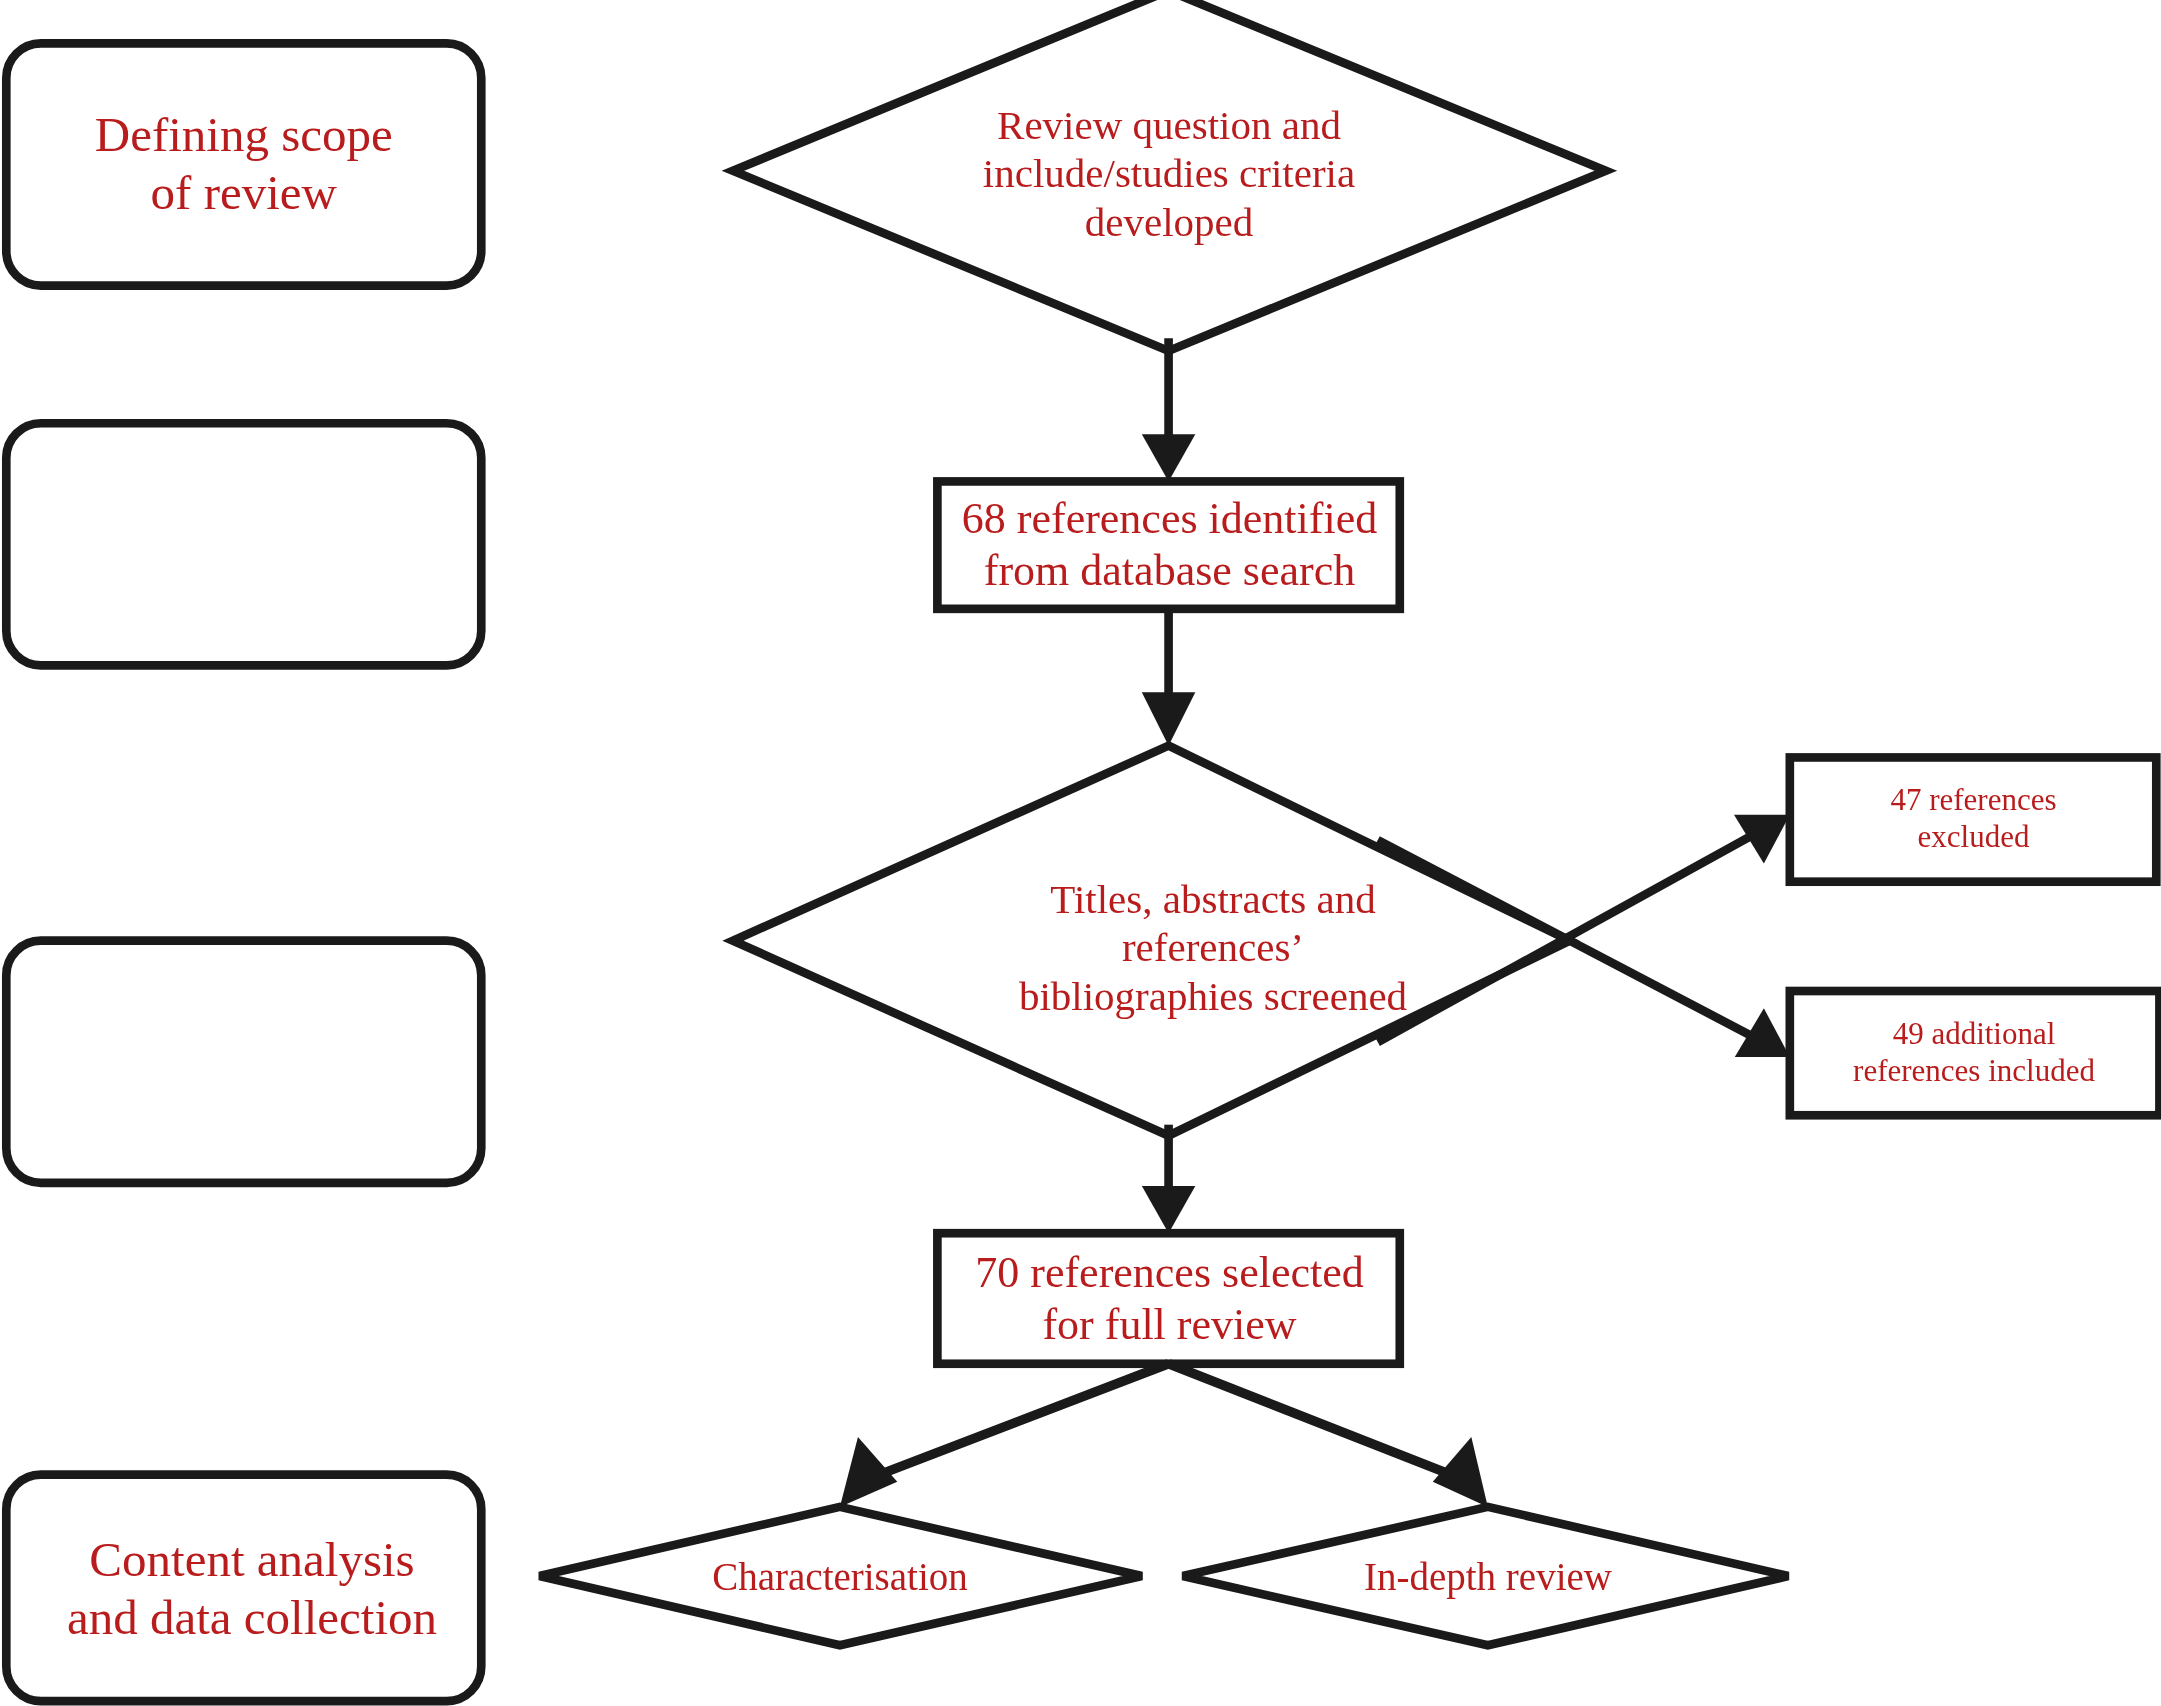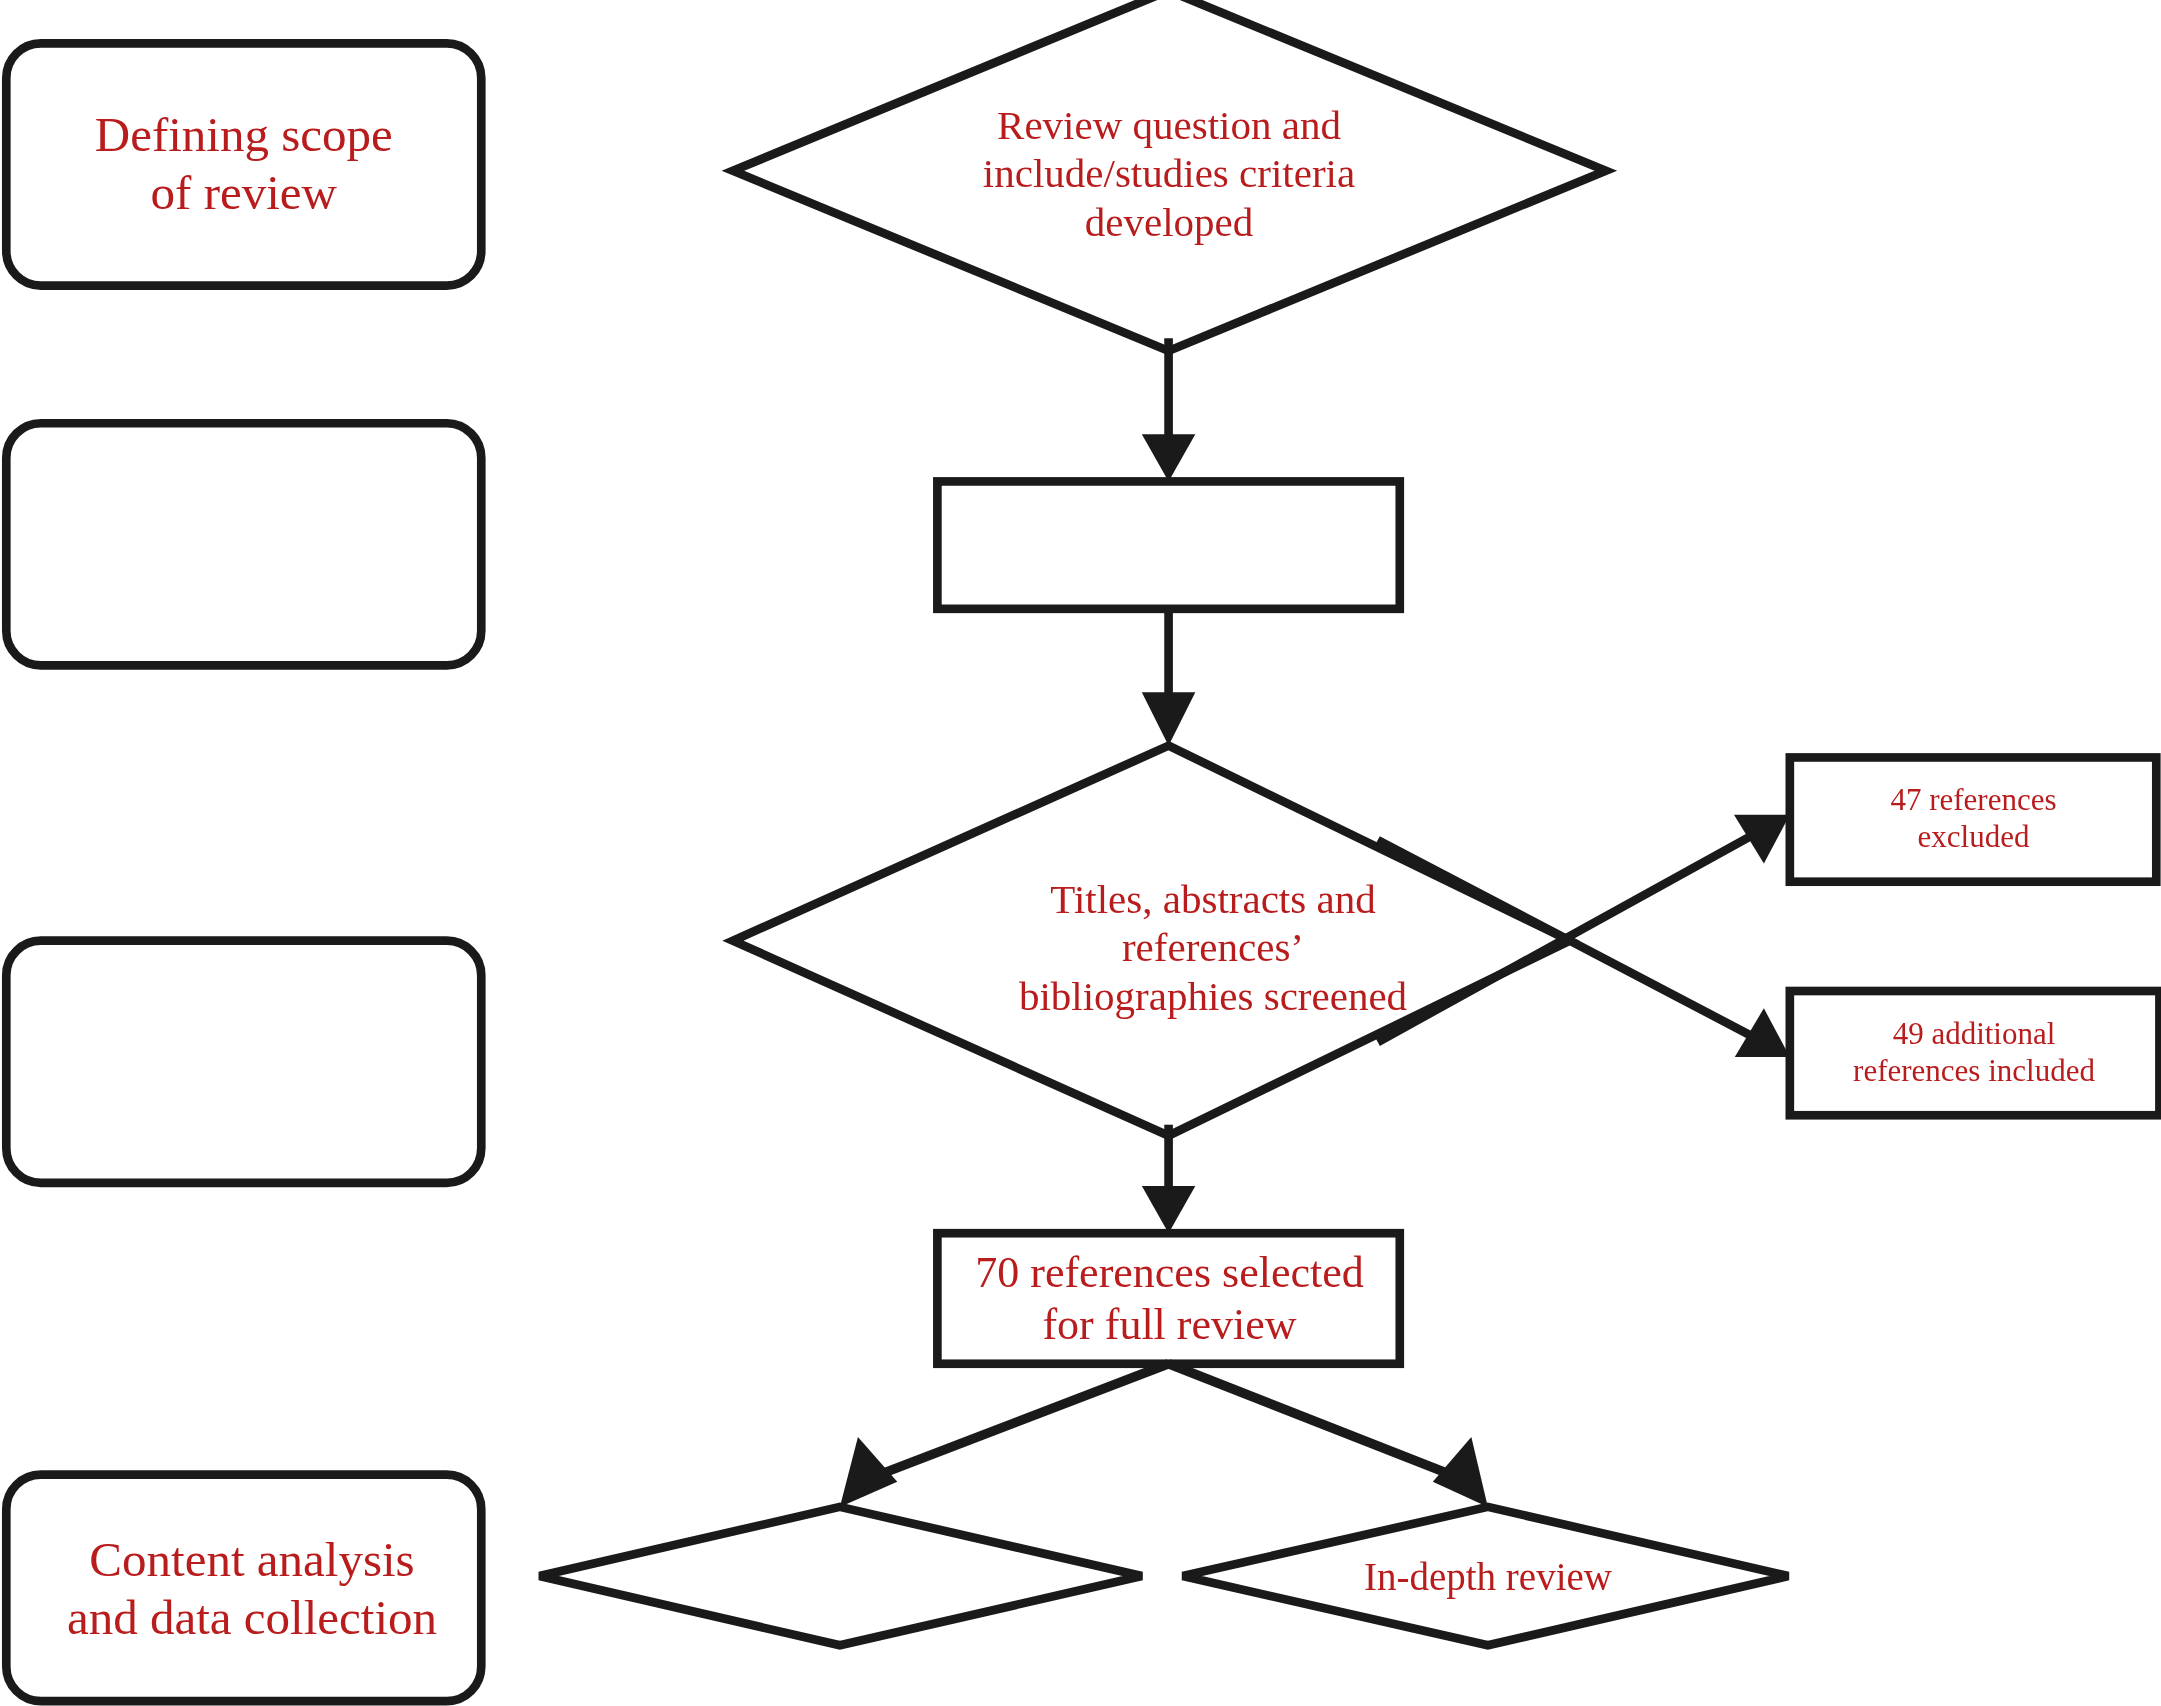--- a/index.html
+++ b/index.html
@@ -114,31 +114,34 @@
 
 
 
   <div class="node-text stage-label" style="left:8px; top:1475px; width:488px; height:227px;">Content analysis
 and data collection</div>
 
   <div class="node-text diamond-text" style="left:933px; top:83px; width:472px; height:181px;">Review question and
 include/studies criteria
 developed</div>
 
+  <div class="node-text proc-text" style="left:938px; top:481px; width:463px; height:127px;">68 references identified
+from database search</div>
 
   <div class="node-text diamond-text" style="left:977px; top:857px; width:472px; height:181px;">Titles, abstracts and
 references’
 bibliographies screened</div>
 
   <div class="node-text side-text" style="left:1790px; top:757px; width:367px; height:124px;">47 references
 excluded</div>
 
   <div class="node-text side-text" style="left:1787px; top:991px; width:374px; height:124px;">49 additional
 references included</div>
 
   <div class="node-text proc-text" style="left:938px; top:1233px; width:463px; height:131px;">70 references selected
 for full review</div>
 
+  <div class="node-text bottom-diamond-text" style="left:618px; top:1542px; width:444px; height:71px;">Characterisation</div>
 
   <div class="node-text bottom-diamond-text" style="left:1266px; top:1542px; width:444px; height:71px;">In-depth review</div>
 
 </div>
 
 
 </body></html>

